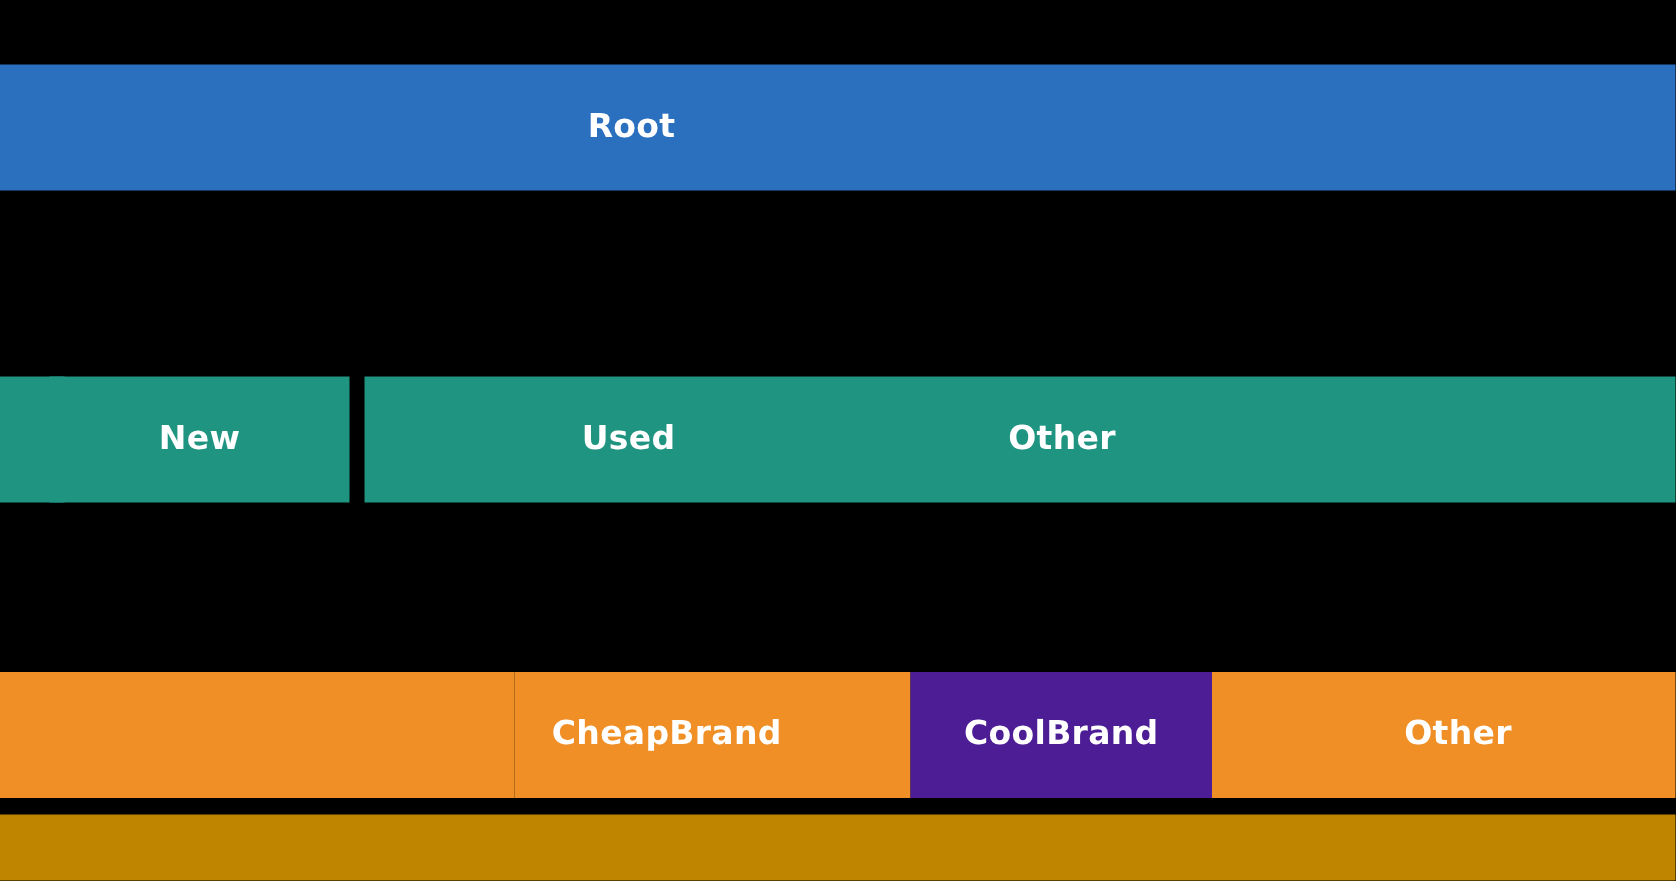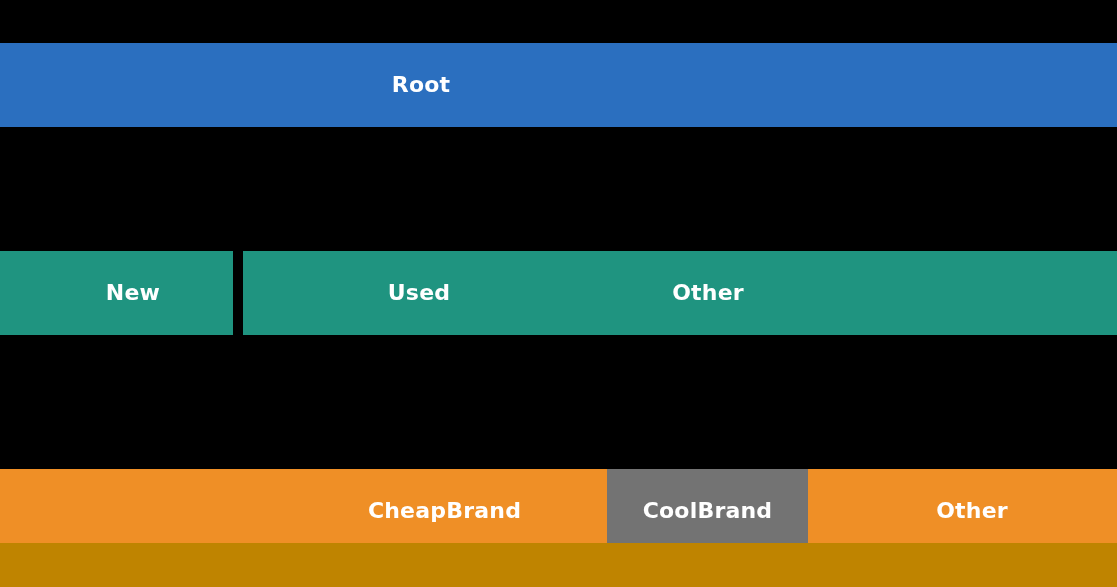--- a/index.html
+++ b/index.html
@@ -64,27 +64,27 @@
       <div class="seg blank" style="left: 243px; width: 75px; background: rgb(31, 148, 128);"></div>
       <div class="seg" style="left: 318px; width: 202px; background: rgb(31, 148, 128);">
         <span class="seg-label">Used</span>
       </div>
       <div class="seg blank" style="left: 520px; width: 88px; background: rgb(31, 148, 128);"></div>
       <div class="seg" style="left: 608px; width: 200px; background: rgb(31, 148, 128);">
         <span class="seg-label">Other</span>
       </div>
       <div class="seg blank" style="left: 808px; width: 309px; background: rgb(31, 148, 128);"></div>
     </div>
-    <div class="level" style="top: 469px; height: 84px;">
+    <div class="level" style="top: 448px; height: 84px;">
       <div class="seg blank" style="left: 0px; width: 343px; background: rgb(239, 143, 38);"></div>
       <div class="seg" style="left: 343px; width: 203px; background: rgb(239, 143, 38);">
         <span class="seg-label">CheapBrand</span>
       </div>
       <div class="seg blank" style="left: 546px; width: 61px; background: rgb(239, 143, 38);"></div>
-      <div class="seg" style="left: 607px; width: 201px; background: #737373;">
+      <div class="seg" style="left: 607px; width: 201px; background: #4c1d95;">
         <span class="seg-label">CoolBrand</span>
       </div>
       <div class="seg blank" style="left: 808px; width: 64px; background: rgb(239, 143, 38);"></div>
       <div class="seg" style="left: 872px; width: 200px; background: rgb(239, 143, 38);">
         <span class="seg-label">Other</span>
       </div>
       <div class="seg blank" style="left: 1072px; width: 45px; background: rgb(239, 143, 38);"></div>
     </div>
     <div class="level" style="top: 543px; height: 44px;">
       <div class="seg blank" style="left: 0px; width: 1117px; background: rgb(191, 132, 0);"></div>

